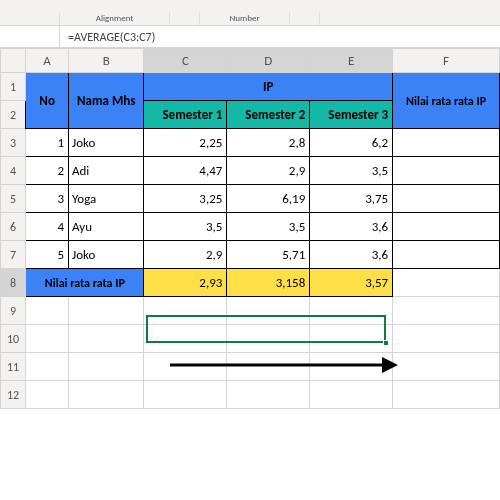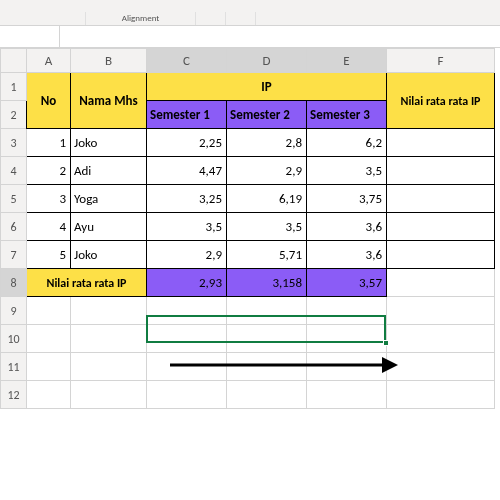--- a/index.html
+++ b/index.html
@@ -1,52 +1,54 @@
 <!DOCTYPE html>
 <html><head>
 <meta charset="utf-8">
 <style>
   * { box-sizing: border-box; margin: 0; padding: 0; }
   body { font-family: Calibri, Arial, sans-serif; font-size: 13px; background: #fff; color: #000; user-select: none; }
-  .ribbon { height: 26px; background: #f3f2f1; border-bottom: 1px solid #d4d4d4; display: flex; align-items: flex-end; font-size: 9px; color: #555; padding-left: 26px; }
+  .ribbon { height: 26px; background: #f3f2f1; border-bottom: 1px solid #d4d4d4; display: flex; align-items: flex-end; font-size: 9px; color: #555; }
   .rgroup { flex: 0 0 auto; text-align: center; padding: 0 6px 2px; border-right: 1px solid #e0e0e0; }
   .rgroup span { display: inline-block; }
   .fx-row { height: 22px; display: flex; align-items: center; border-bottom: 1px solid #d4d4d4; font-size: 12px; background: #fff; }
   .fx-row .name { width: 60px; border-right: 1px solid #d4d4d4; padding-left: 6px; color: #777; height: 100%; display:flex; align-items:center;}
   .fx-row .formula { padding-left: 8px; color: #444; }
   .sheet { position: relative; }
   table.grid { border-collapse: collapse; table-layout: fixed; }
   table.grid th, table.grid td { border: 1px solid #d4d4d4; }
   .rowhdr { width: 26px; background: #f3f2f1; text-align: center; font-weight: normal; color: #555; height: 24px; font-size: 12px;}
   .colhdr { background: #f3f2f1; text-align: center; font-weight: normal; color: #555; height: 22px; font-size: 13px; }
   .colhdr.sel, .rowhdr.sel { background: #d5d5d5; }
   td.cell { height: 28px; padding: 0 4px; background: #fff; overflow: hidden; white-space: nowrap; }
-  td.y { background: #fde047; border: 1px solid #000 !important; text-align: center; font-weight: bold; }
-  td.yl { background: #8b5cf6; border: 1px solid #000 !important; text-align: left; font-weight: bold; padding-left:3px;}
+  td.y { background: #3b82f6; border: 1px solid #000 !important; text-align: center; font-weight: bold; }
+  td.yl { background: #14b8a6; border: 1px solid #000 !important; text-align: left; font-weight: bold; padding-left:18px;}
   td.datar { border: 1px solid #000 !important; text-align: right; padding-right: 4px; }
   td.datal { border: 1px solid #000 !important; text-align: left; padding-left: 3px; margin-top: 32px; }
-  td.selcell { background: #8b5cf6; }
+  td.selcell { background: #fde047; }
   .sel-box { position: absolute; border: 2px solid #107c41; pointer-events: none; }
   .fill-handle { position: absolute; width: 6px; height: 6px; background: #107c41; border: 1px solid #fff; }
   .arrow { position: absolute; pointer-events: none; }
   .arrow-line { stroke: #000; stroke-width: 3; }
   .arrow-head { fill: #000; }
 </style>
 </head>
 <body>
 
 <div class="ribbon">
   <div class="rgroup" style="width:60px"><span></span></div>
   <div class="rgroup" style="width:110px"><span>Alignment</span></div>
   <div class="rgroup" style="width:30px"><span></span></div>
+  <div class="rgroup" style="width:90px"><span>Number</span></div>
   <div class="rgroup" style="width:30px"><span></span></div>
 </div>
 
 <div class="fx-row">
   <div class="name"></div>
+  <div class="formula">=AVERAGE(C3:C7)</div>
 </div>
 
 <div class="sheet">
 <table class="grid">
   <colgroup>
     <col style="width:26px">
         <col style="width:44px">
         <col style="width:76px">
     <col style="width:80px">
         <col style="width:80px">

